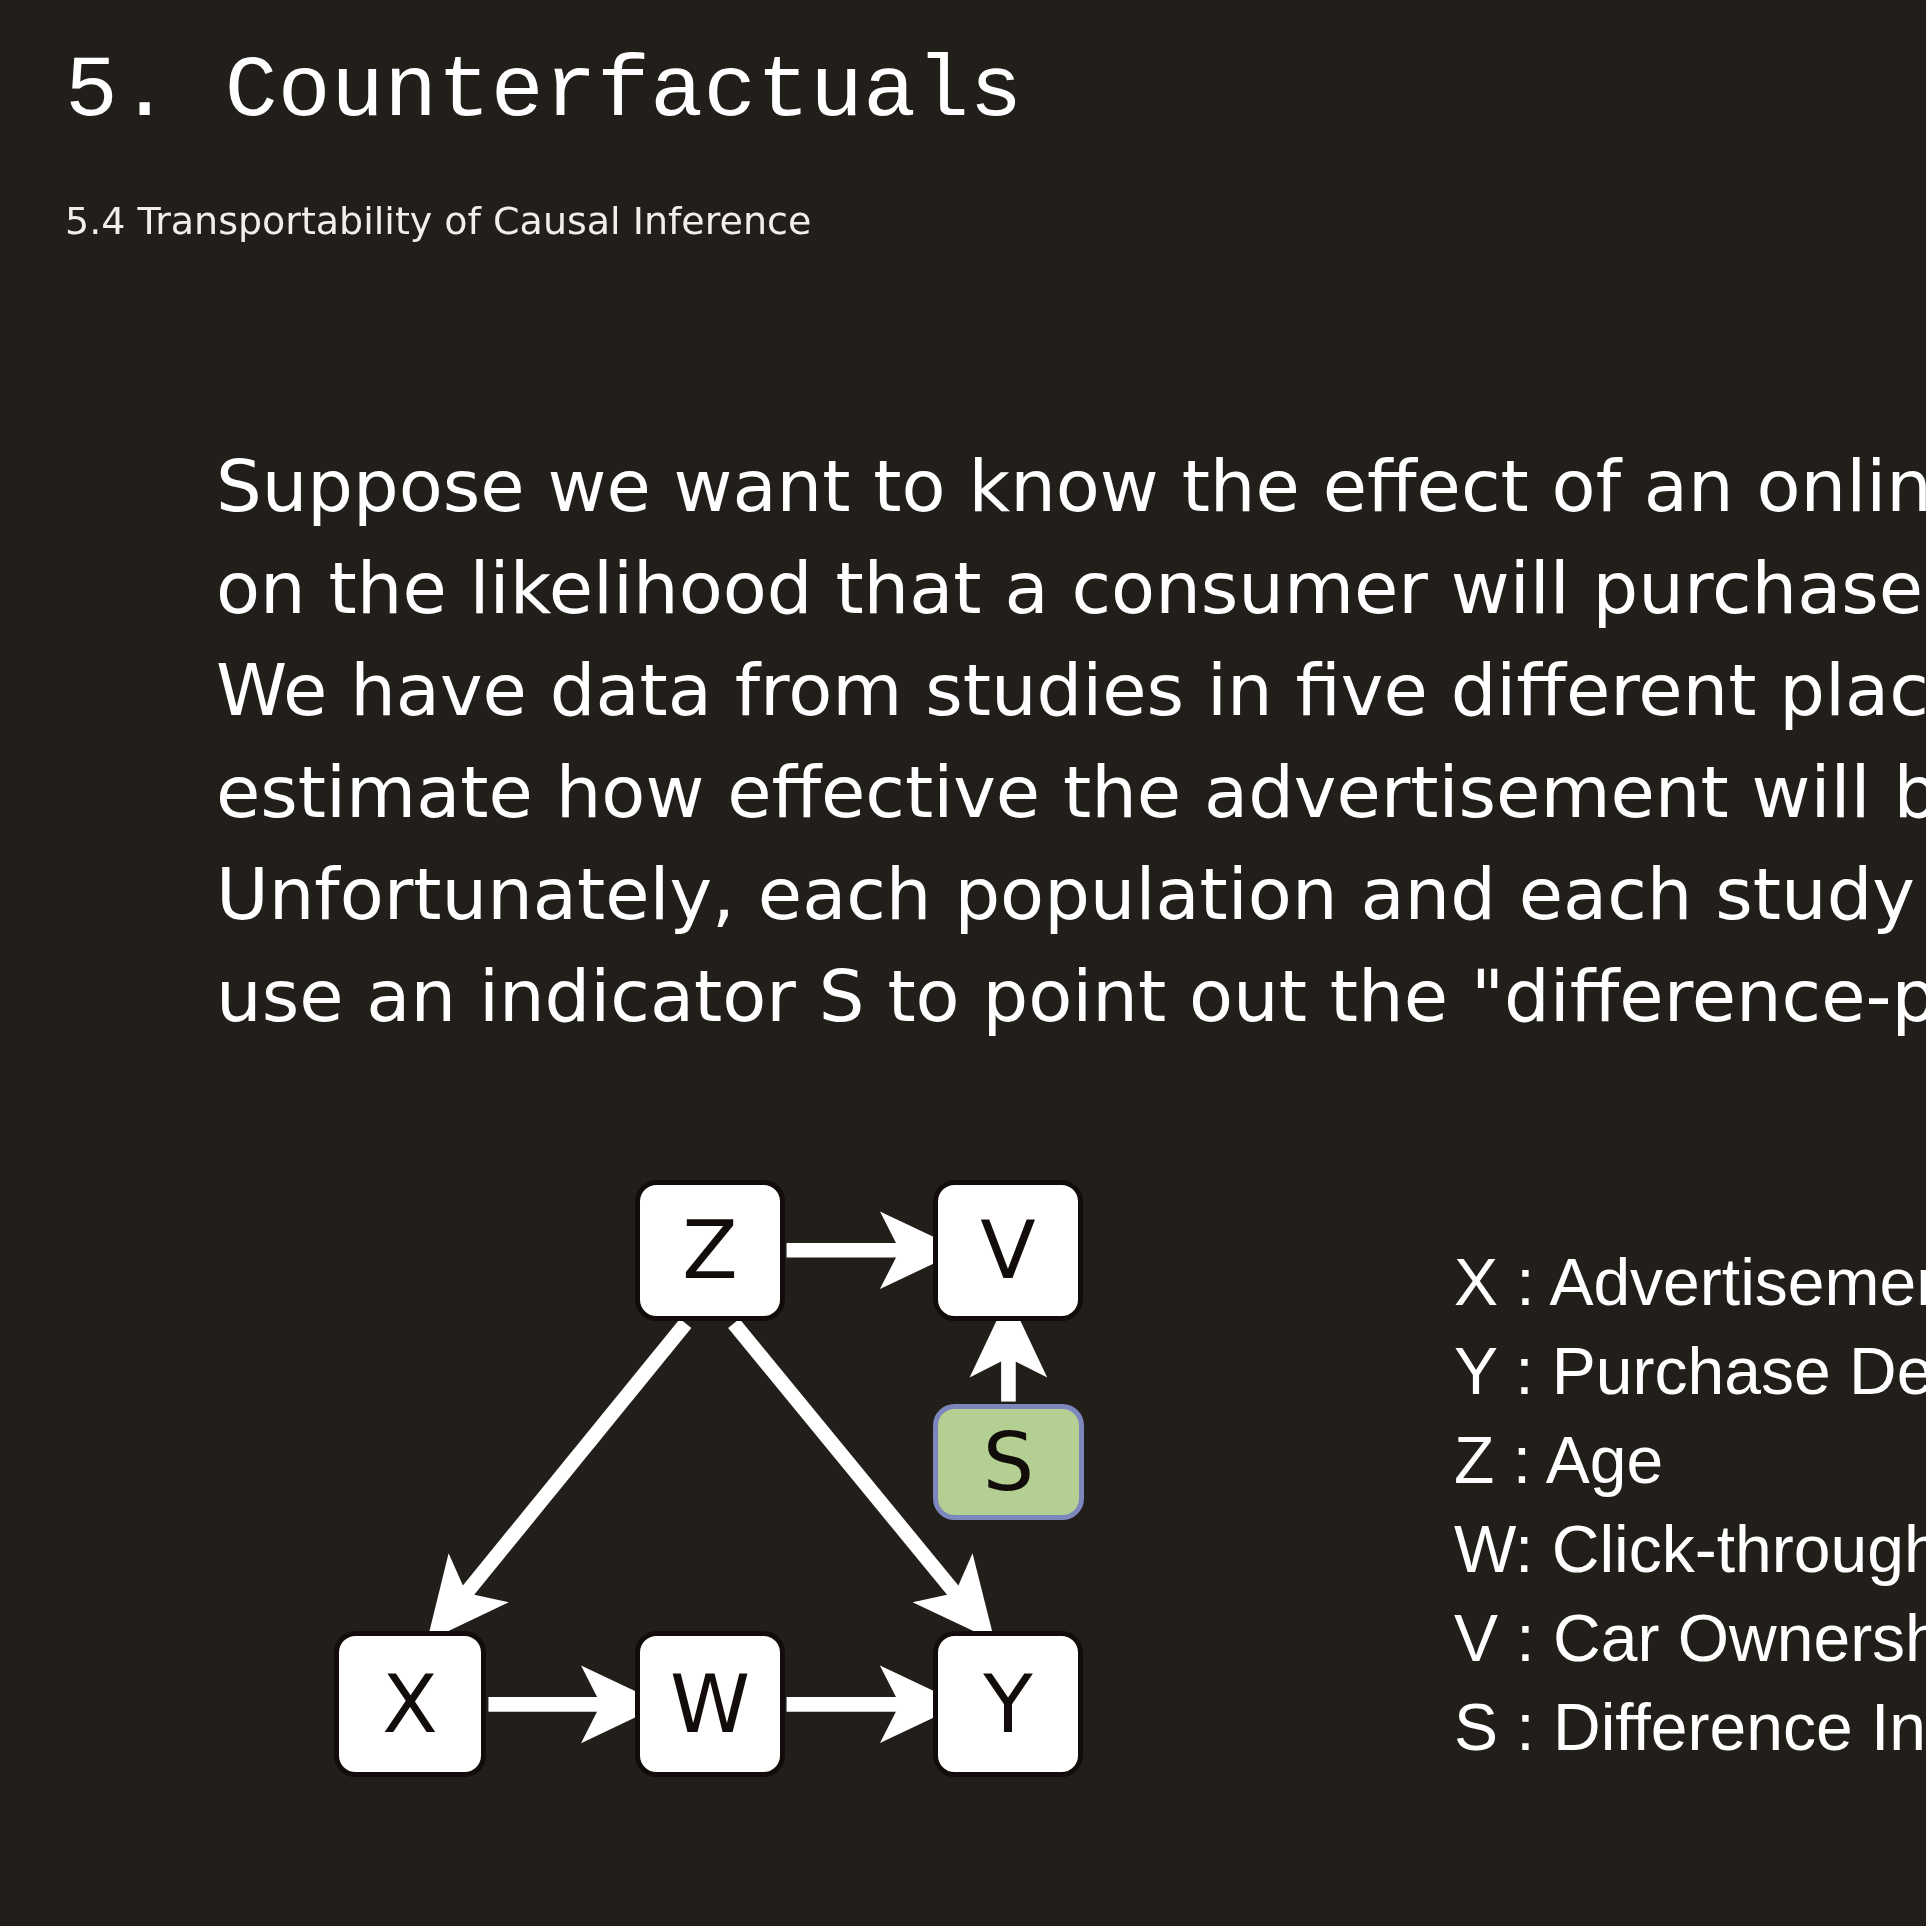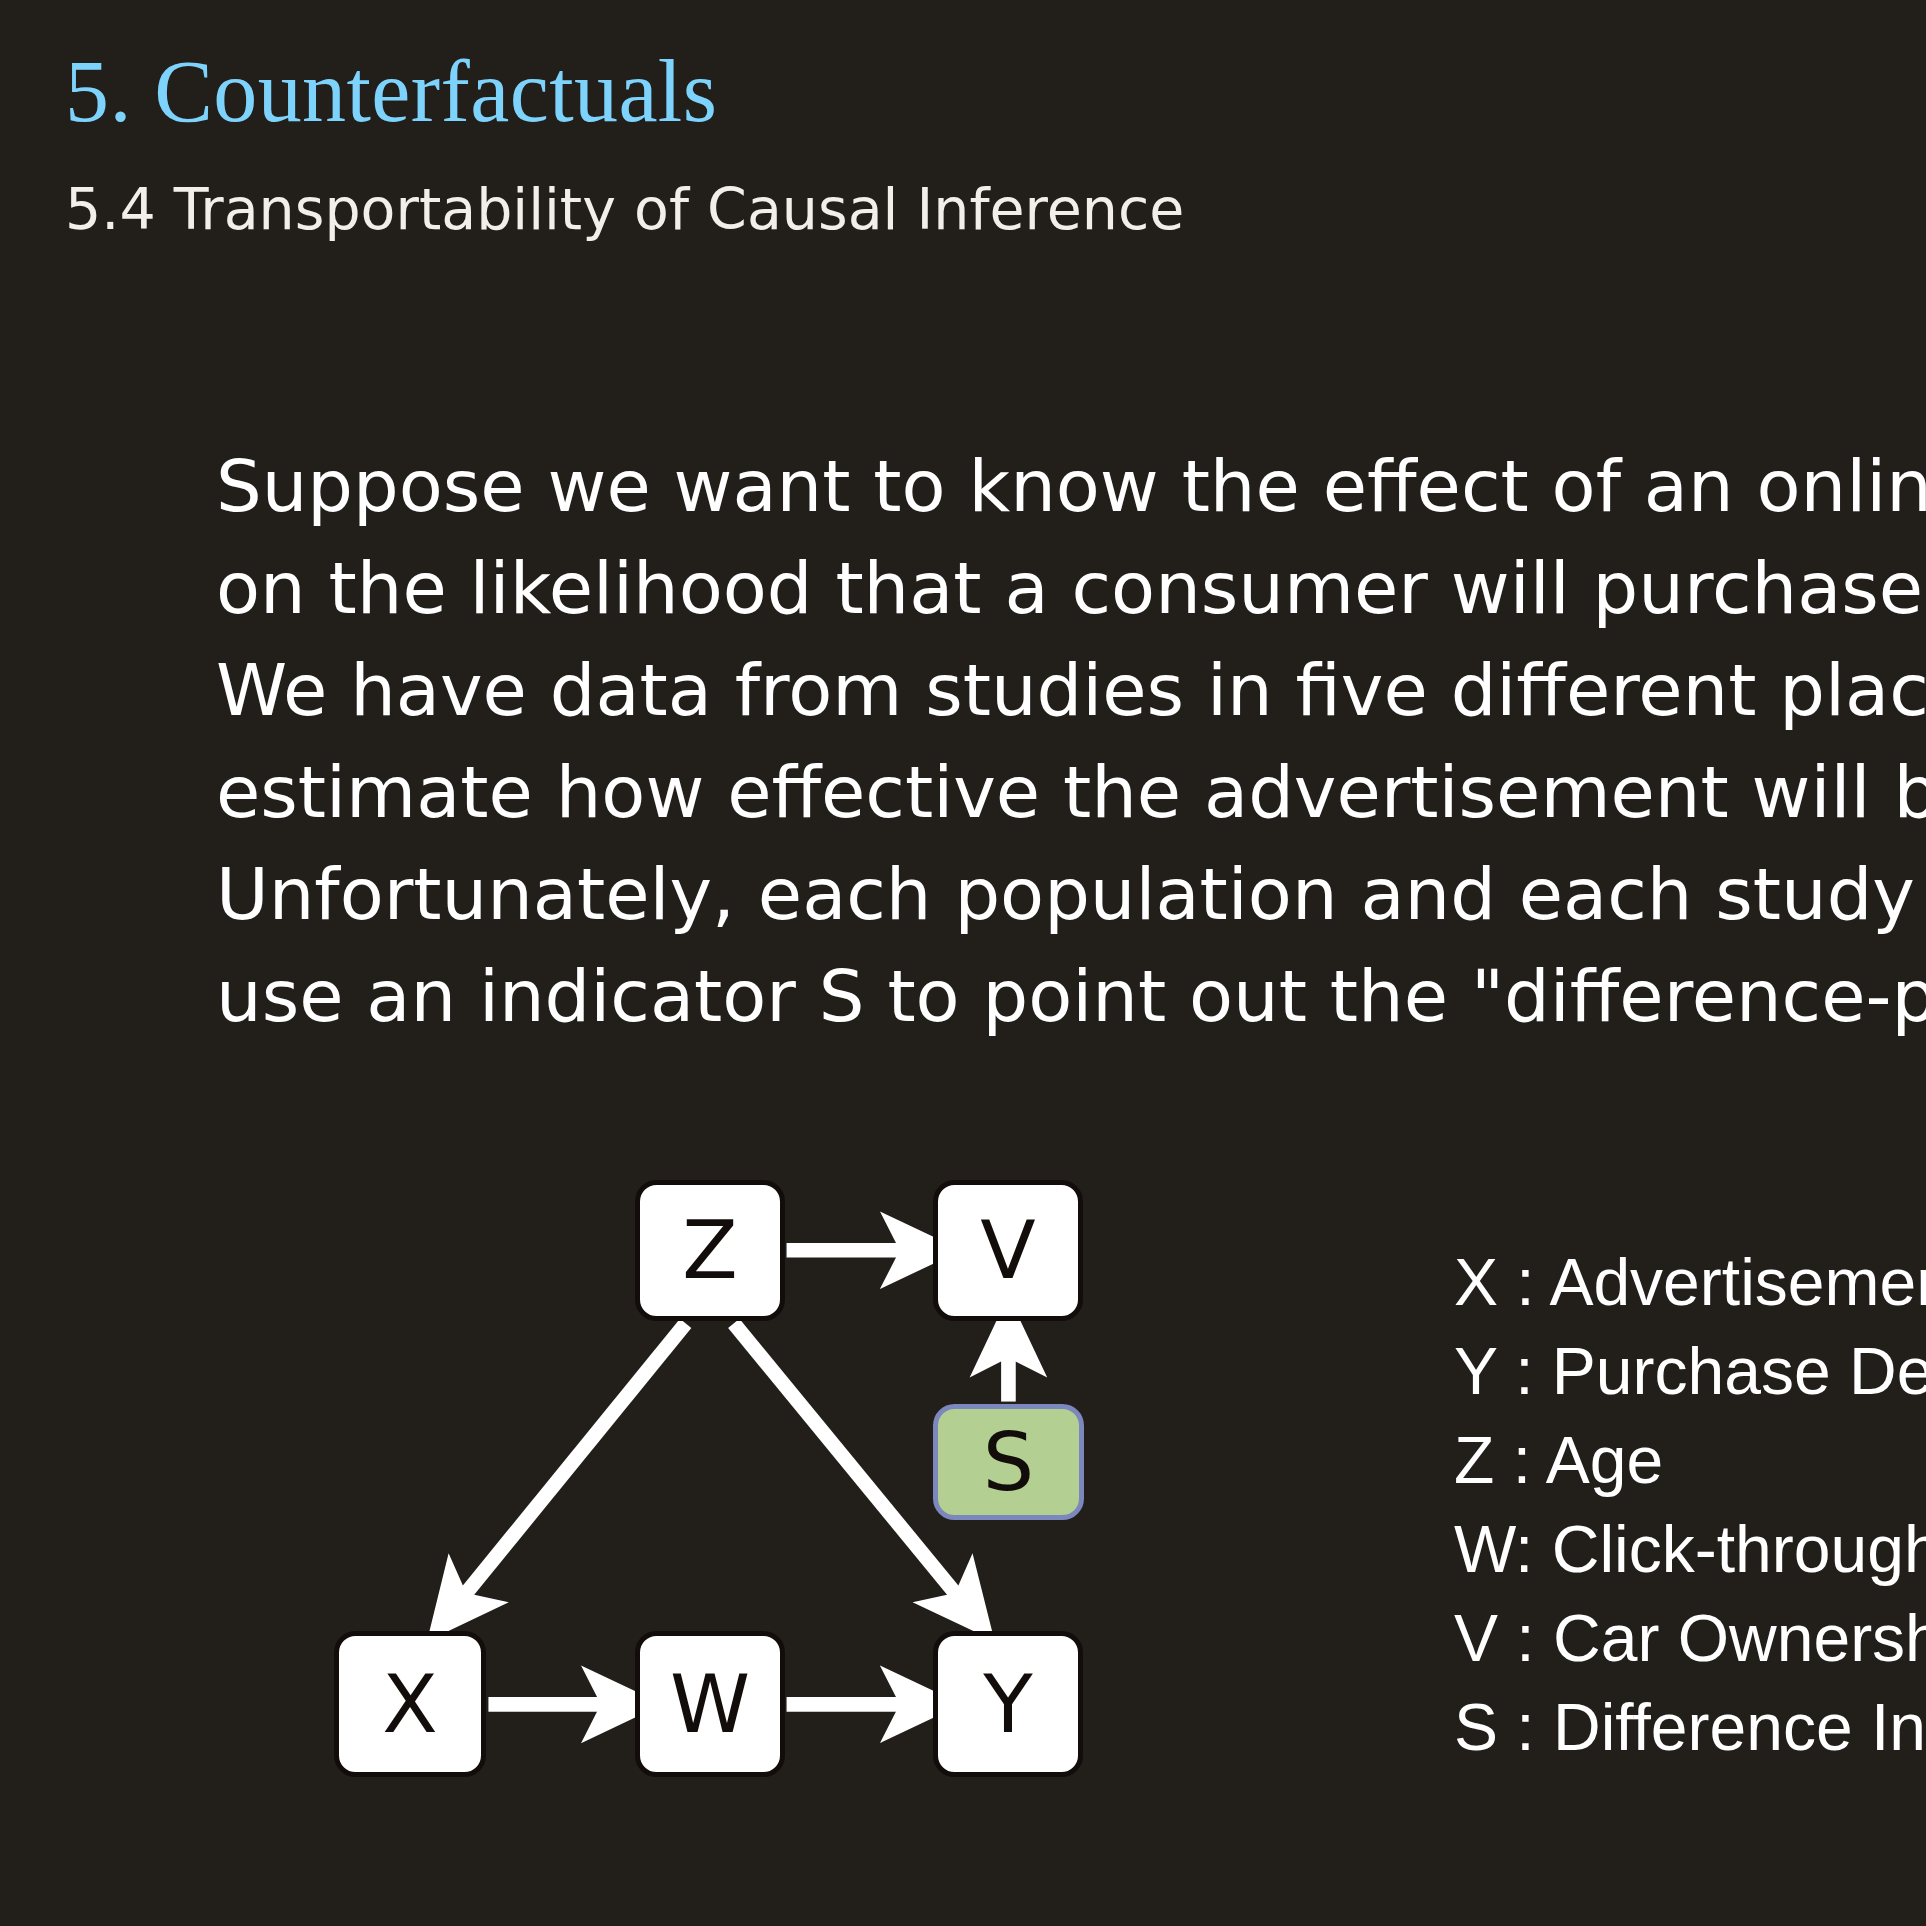--- a/index.html
+++ b/index.html
@@ -17,33 +17,33 @@
     height: 2084px;
     background: #221E1A;
     overflow: hidden;
   }
 
   
   #header-title {
     position: absolute;
     left: 65px;
     top: 48px;
-    font-family: Liberation Serif, serif;
+    font-family: Liberation Mono, monospace;
     font-size: 88px;
     line-height: 1.0;
-    color: #7dd3fc;
+    color: #ffffff;
     letter-spacing: 0.4px;
     white-space: nowrap;
   }
   #header-subtitle {
     position: absolute;
     left: 65px;
-    top: 181px;
+    top: 202px;
     font-family: "DejaVu Sans", sans-serif;
-    font-size: 57px;
+    font-size: 38px;
     line-height: 1.0;
     color: #F2EFEA;
     white-space: nowrap;
     text-align: center;
   }
 
   
   #body-paragraph {
     position: absolute;
     left: 216px;

